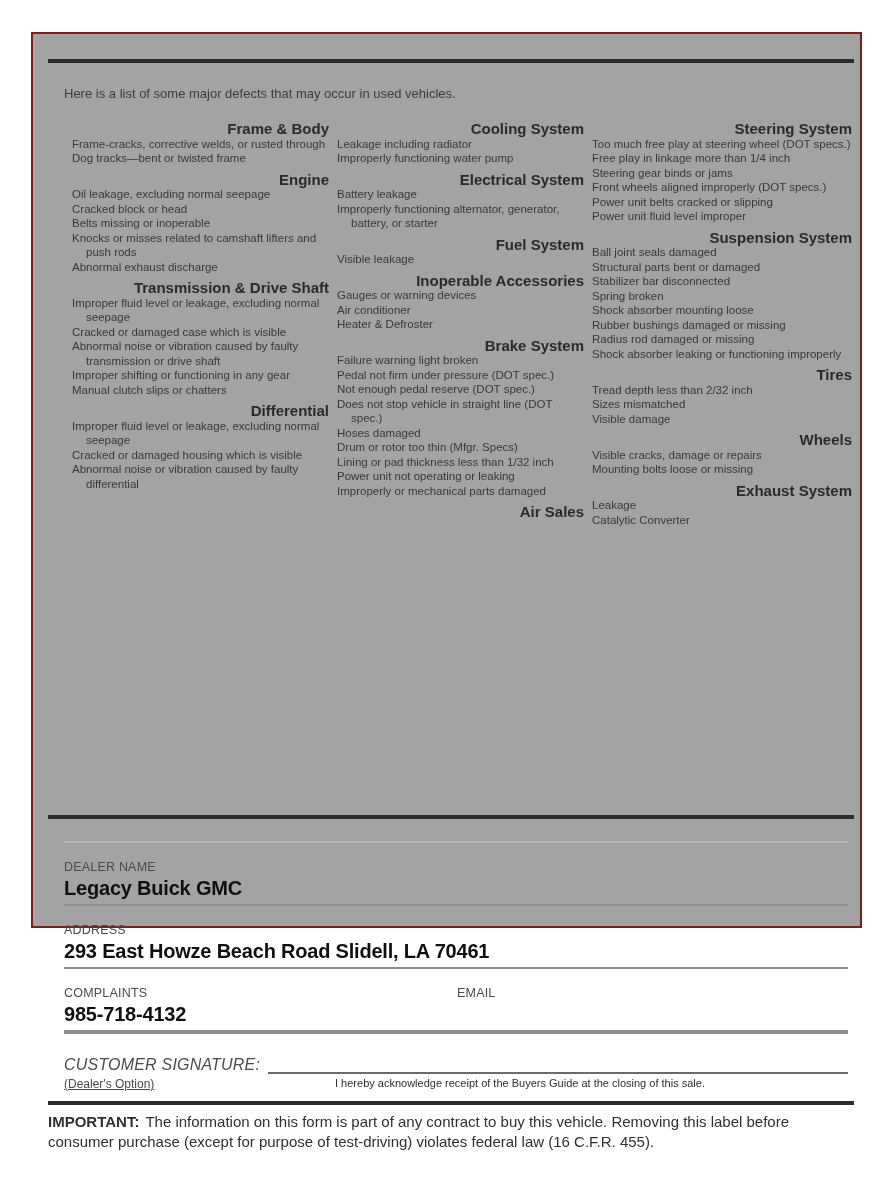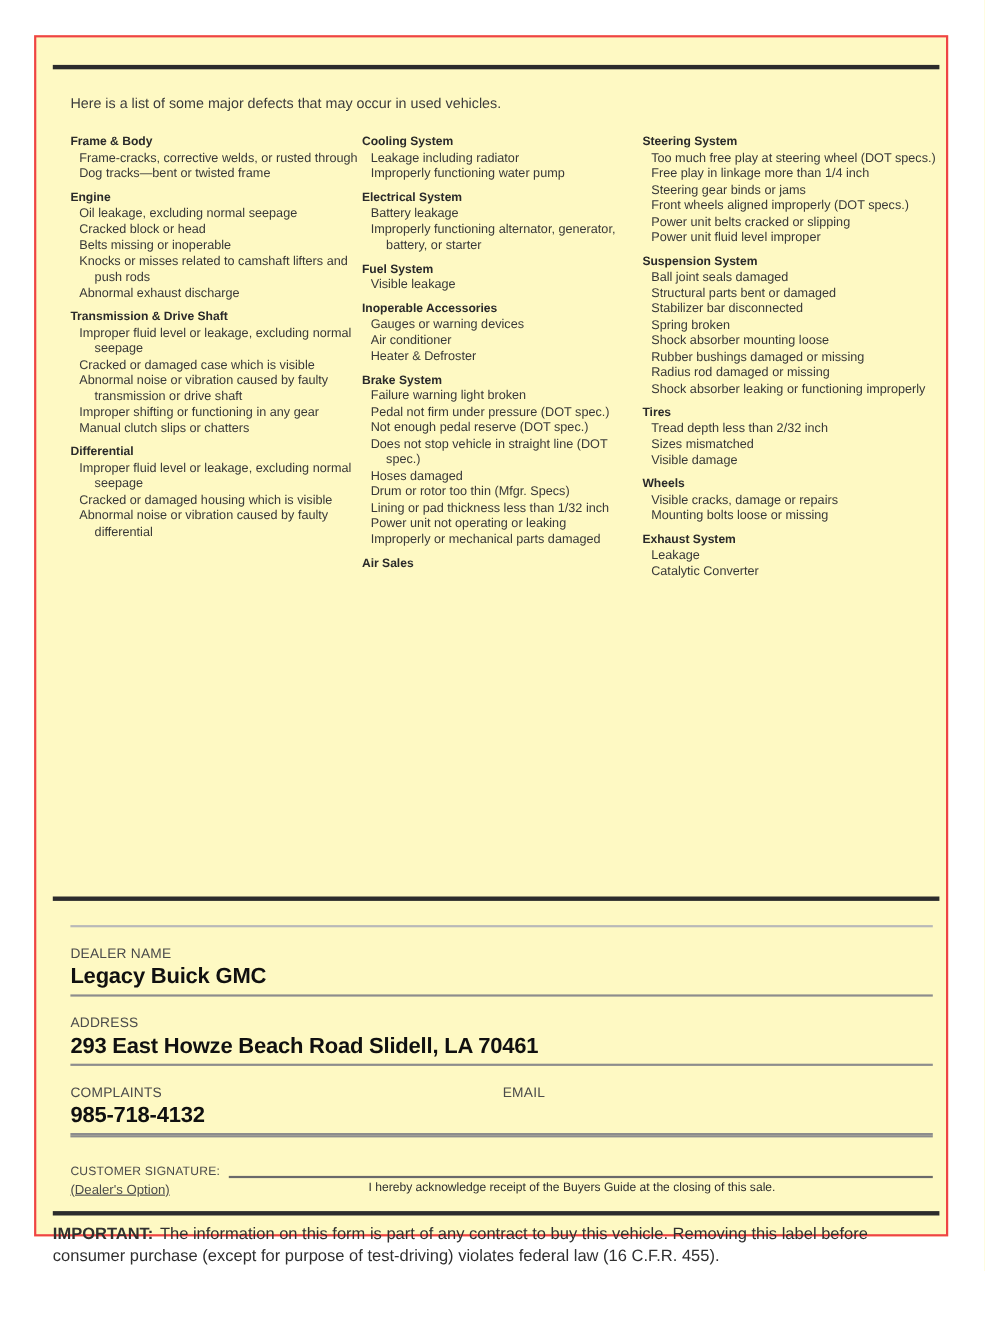--- a/index.html
+++ b/index.html
@@ -2,48 +2,48 @@
 <html><head>
 <meta charset="utf-8">
 <style>
   html,body{margin:0;padding:0;}
   body{
     width:895px;height:1200px;background:#ffffff;position:relative;
     font-family:"Liberation Sans",sans-serif;color:#2e2e2e;
     -webkit-font-smoothing:antialiased;
   }
   .box{
-    position:absolute;left:31px;top:32px;width:831px;height:1092px;
-    border:2px solid #ef4444;background:#fef9c3;box-sizing:border-box;
+    position:absolute;left:31px;top:32px;width:831px;height:896px;
+    border:2px solid #7f1d1d;background:#a3a3a3;box-sizing:border-box;
   }
   .rule{position:absolute;height:4px;background:#2c2c2c;left:15px;right:6px;}
   .rule-top{top:25px;}
   .rule-mid{top:781px;}
   .rule-bottom{top:1067px;}
   .intro{position:absolute;top:52px;left:31px;font-size:13px;color:#3c3c3c;}
   .columns{position:absolute;top:88px;left:31px;right:8px;display:flex;}
   .col{box-sizing:border-box;}
   .col1{width:265px;}
   .col2{width:255px;}
   .col3{flex:1;}
-  .sec-title{font-weight:bold;font-size:11px;line-height:14.5px;margin-top:7px;color:#2a2a2a;}
+  .sec-title{font-weight:bold;font-size:15px;line-height:14.5px;margin-top:7px;color:#2a2a2a;text-align:right;}
   .col .sec-title:first-child{margin-top:0;}
   .item{font-size:11.5px;line-height:14.5px;padding-left:22px;text-indent:-14px;color:#383838;}
   
   .dealer{position:absolute;top:807px;left:31px;right:12px;}
   .hr{height:2px;background:#8d8d8d;}
   .hr.light{background:#b9b9b9;}
   .field{padding:17px 0 2px;}
   .flabel{font-size:12.5px;line-height:15px;color:#4b4b4b;letter-spacing:0.2px;}
   .fvalue{font-size:20px;line-height:27px;min-height:27px;font-weight:600;color:#101010;letter-spacing:-0.2px;}
   .field-row{display:flex;}
   .field-tel{width:393px;}
   .field-email{flex:1;}
   .sig-row{margin-top:22px;display:flex;align-items:flex-end;}
-  .sig-label{font-size:11px;color:#4b4b4b;letter-spacing:0.2px;white-space:nowrap;}
+  .sig-label{font-size:16px;color:#4b4b4b;letter-spacing:0.2px;white-space:nowrap;font-style:italic;}
   .sig-line{flex:1;border-bottom:2px solid #6a6a6a;margin-left:8px;height:13px;}
   .sig-sub{display:flex;margin-top:3px;}
   .sig-note{font-size:12px;color:#4b4b4b;width:271px;box-sizing:border-box;text-decoration:underline;}
   .ack{font-size:11px;color:#2e2e2e;}
   
   .important{position:absolute;top:1078px;left:15px;right:14px;font-size:15px;line-height:20px;color:#303030;}
   .imp-label{font-weight:bold;margin-right:6px;}
 </style>
 </head>
 <body>

